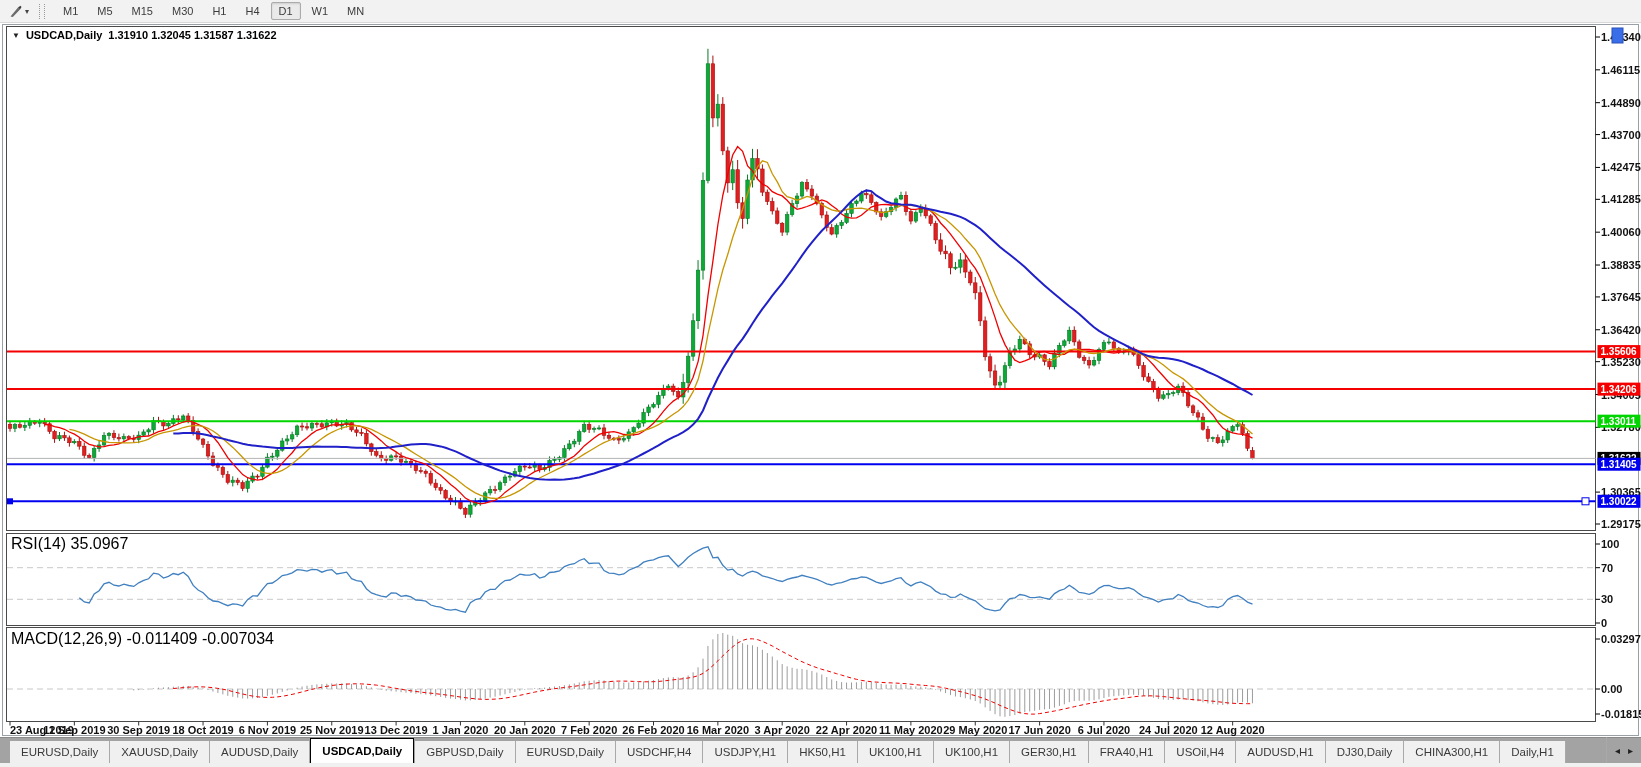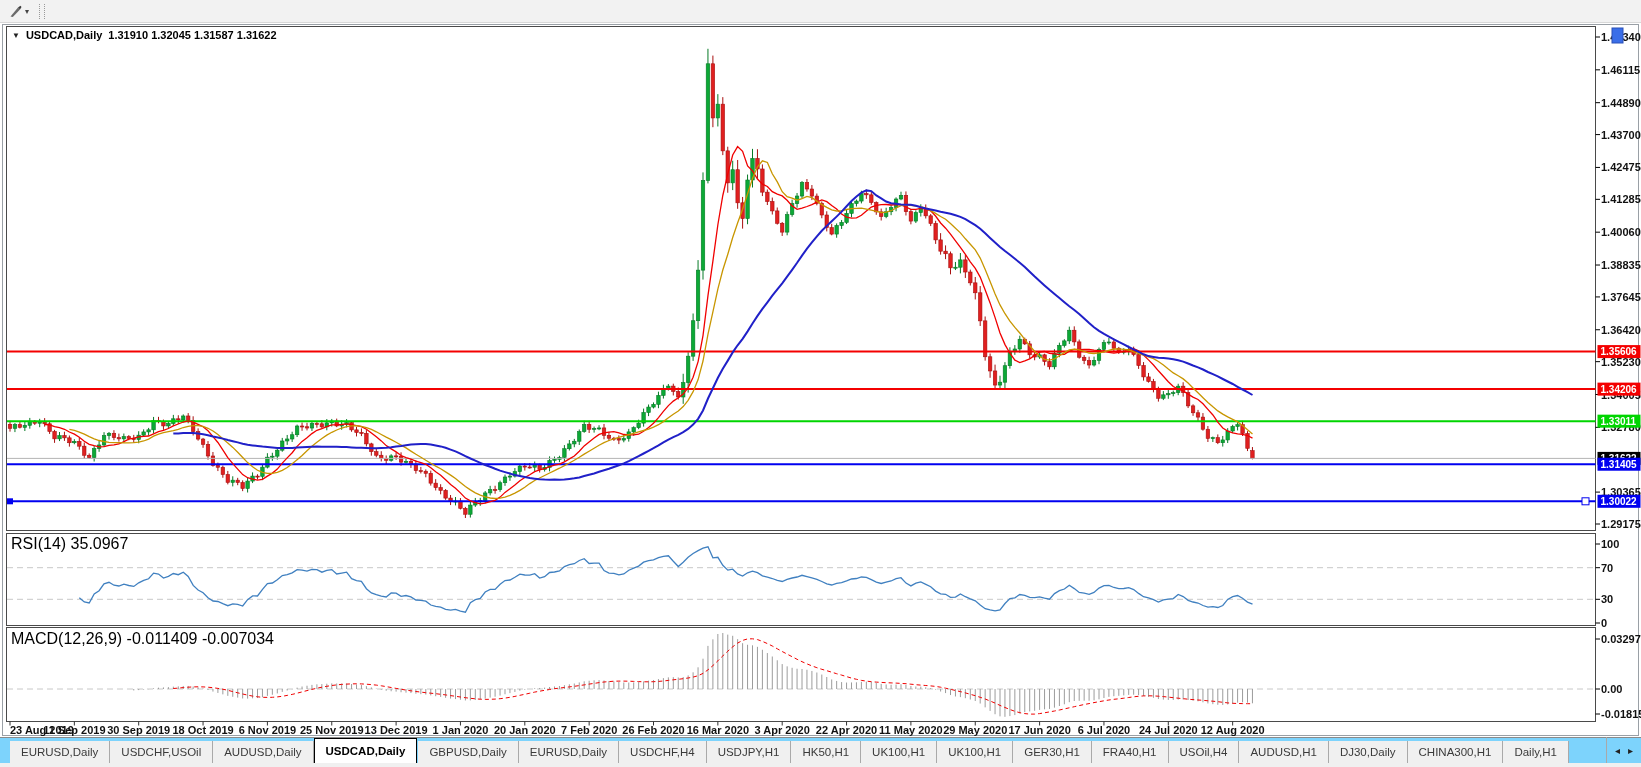--- a/index.html
+++ b/index.html
@@ -17,21 +17,21 @@
   
   .chartwin{position:absolute;top:23px;left:0;width:1641px;height:714px}
   #chart-svg{position:absolute;top:0;left:0}
   .title{position:absolute;top:6px;left:12px;font-size:11px;font-weight:700;color:#000;
     display:flex;align-items:center;gap:6px;white-space:nowrap}
   .title .tri{font-size:8px;color:#222;font-weight:400}
   .paneLabel{position:absolute;left:11px;font-size:16px;color:#000;white-space:nowrap}
   .rsiL{top:512px}
   .macdL{top:607px}
   
-  .tabbar{position:absolute;left:0;top:737px;width:1641px;height:26px;background:#7dd3fc;
+  .tabbar{position:absolute;left:0;top:737px;width:1641px;height:26px;background:#a3a3a3;
     border-top:1px solid #8a8a8a;display:flex;align-items:flex-end}
   .tabs{display:flex;align-items:flex-end;overflow:hidden;flex:1;height:26px;padding-left:10px}
   .tab{height:22px;line-height:22px;padding:0 11px;font-size:11.5px;color:#3a3a3a;
     background:#f0f0f0;border-right:1px solid #a9a9a9;white-space:nowrap;cursor:default}
   .tab.active{background:#fff;border:1px solid #000;border-bottom:none;height:25px;line-height:24px;
     color:#000;font-weight:600;margin-right:1px}
   .tabarrows{display:flex;align-items:center;height:26px;padding:0 8px;gap:8px;
     border-left:1px solid #a9a9a9}
   .tabarrows span{font-size:10px;color:#222;cursor:default}
   .bottomstrip{position:absolute;left:0;top:763px;width:1641px;height:4px;background:#f0f0f0}
@@ -41,20 +41,31 @@
 
 <div class="toolbar">
   <span class="tool-ico">
     <svg width="15" height="15" viewBox="0 0 15 15">
       <path d="M2.5 12.5 L10 3.5 L12 5.5 L4.8 13 Z" fill="#6b6b6b"></path>
       <path d="M10 3.5 L12.5 1.8 L13.5 3 L12 5.5 Z" fill="#3c3c3c"></path>
     </svg>
   </span>
   <span class="caret">▾</span>
   <span class="grip"></span>
+  <div class="tf-wrap">
+      <div class="tf-btn">M1</div>
+      <div class="tf-btn">M5</div>
+      <div class="tf-btn">M15</div>
+      <div class="tf-btn">M30</div>
+      <div class="tf-btn">H1</div>
+      <div class="tf-btn">H4</div>
+      <div class="tf-btn active">D1</div>
+      <div class="tf-btn">W1</div>
+      <div class="tf-btn">MN</div>
+    </div>
 </div>
 
 <div class="chartwin">
   <svg id="chart-svg" width="1641" height="714">
       <rect x="2.5" y="1.5" width="1636" height="711" fill="none" stroke="#9aa0a6"></rect>
       <rect x="6.5" y="3.5" width="1589" height="504" fill="#ffffff" stroke="#4a4a4a"></rect>
       <rect x="6.5" y="510.5" width="1589" height="92" fill="#ffffff" stroke="#4a4a4a"></rect>
       <rect x="6.5" y="604.5" width="1589" height="94" fill="#ffffff" stroke="#4a4a4a"></rect>
       <g>
         <g>
@@ -1424,21 +1435,21 @@
   </div>
   <div class="paneLabel macdL">
     <span>MACD(12,26,9)</span>
     <span>-0.011409 -0.007034</span>
   </div>
 </div>
 
 <div class="tabbar">
   <div class="tabs">
       <div class="tab">EURUSD,Daily</div>
-      <div class="tab">USDCHF,USOil</div>
+      <div class="tab">XAUUSD,Daily</div>
       <div class="tab">AUDUSD,Daily</div>
       <div class="tab active">USDCAD,Daily</div>
       <div class="tab">GBPUSD,Daily</div>
       <div class="tab">EURUSD,Daily</div>
       <div class="tab">USDCHF,H4</div>
       <div class="tab">USDJPY,H1</div>
       <div class="tab">HK50,H1</div>
       <div class="tab">UK100,H1</div>
       <div class="tab">UK100,H1</div>
       <div class="tab">GER30,H1</div>

